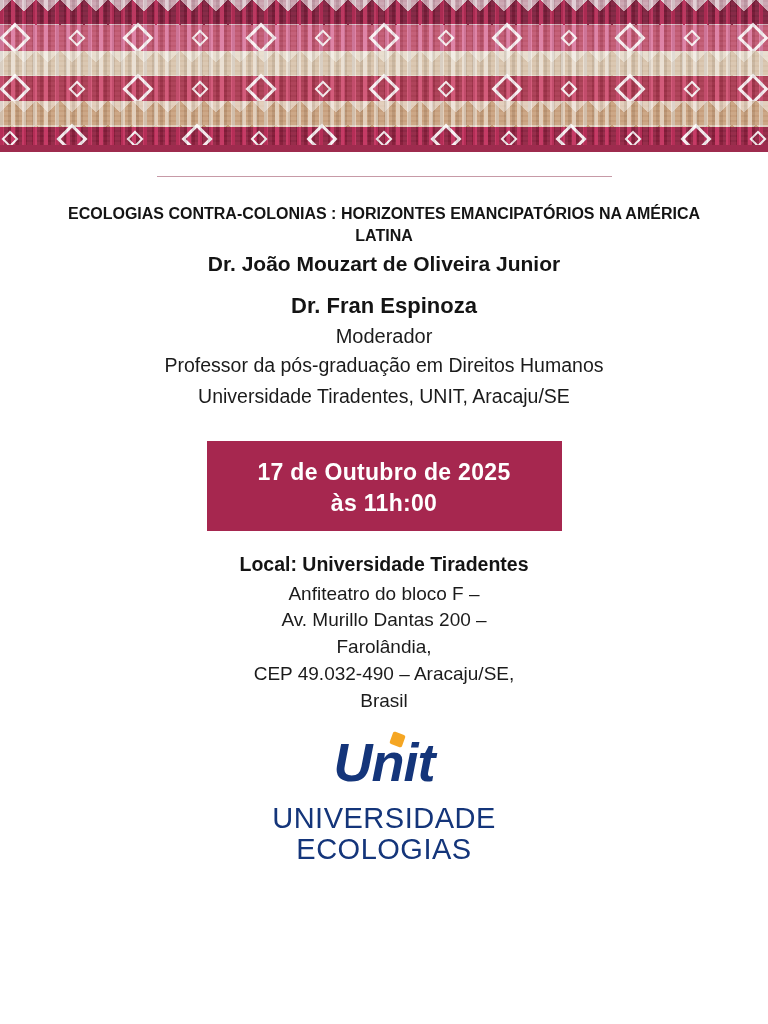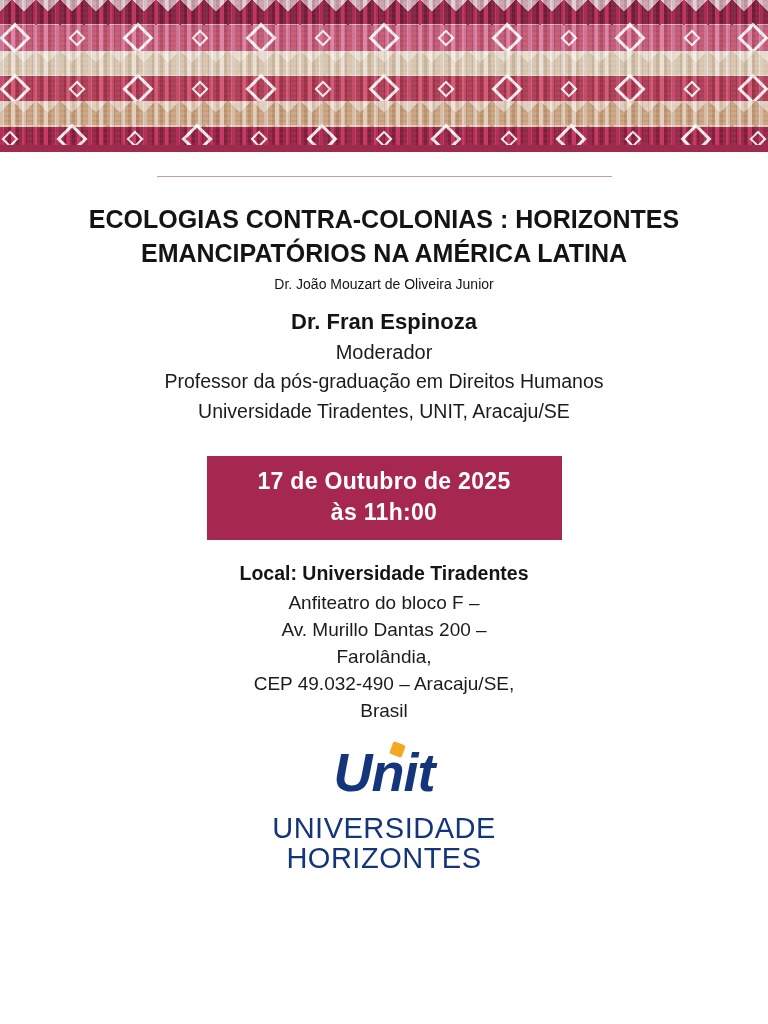--- a/index.html
+++ b/index.html
@@ -116,29 +116,29 @@
     color: #141414;
   }
   .divider {
     width: 455px;
     height: 1px;
     background: #c79aa7;
     margin: 24px auto 0 auto;
   }
   .talk-title {
     margin: 26px 0 0 0;
-    font-size: 25px;
+    font-size: 16px;
     font-weight: bold;
     line-height: 1.35;
     color: #141414;
   }
   .speaker {
     margin: 4px 0 0 0;
-    font-size: 14px;
-    font-weight: normal;
+    font-size: 21px;
+    font-weight: bold;
     line-height: 1.3;
     color: #141414;
   }
   .speaker-affil {
     margin: 5px 0 0 0;
     font-size: 20px;
     font-weight: normal;
     line-height: 1.3;
     color: #1b1b1b;
   }
@@ -158,21 +158,21 @@
     font-size: 19.5px;
     color: #1b1b1b;
     line-height: 1.35;
   }
 
   .date-badge {
     margin: 32px auto 0 auto;
     width: 355px;
     background: #a6274f;
     color: #ffffff;
-    padding: 10px 0 12px 0;
+    padding: 16px 0 12px 0;
     font-size: 23px;
     font-weight: bold;
     line-height: 1.35;
     letter-spacing: 0.3px;
   }
   .date-badge .line2 { display: block; }
 
   .local-head {
     margin: 20px 0 0 0;
     font-size: 19.5px;
@@ -320,17 +320,17 @@
     <span>Av. Murillo Dantas 200 –</span>
     <span>Farolândia,</span>
     <span>CEP 49.032-490 – Aracaju/SE,</span>
     <span>Brasil</span>
   </div>
 
   <div class="logo-row">
     <div class="logo-unit">Unit<div class="logo-dot"></div></div>
     <div class="logo-text">
       <span>UNIVERSIDADE</span>
-      <span>HORIZONTES</span>
+      <span>ECOLOGIAS</span>
     </div>
   </div>
 
 </div>
 
 </body></html>

